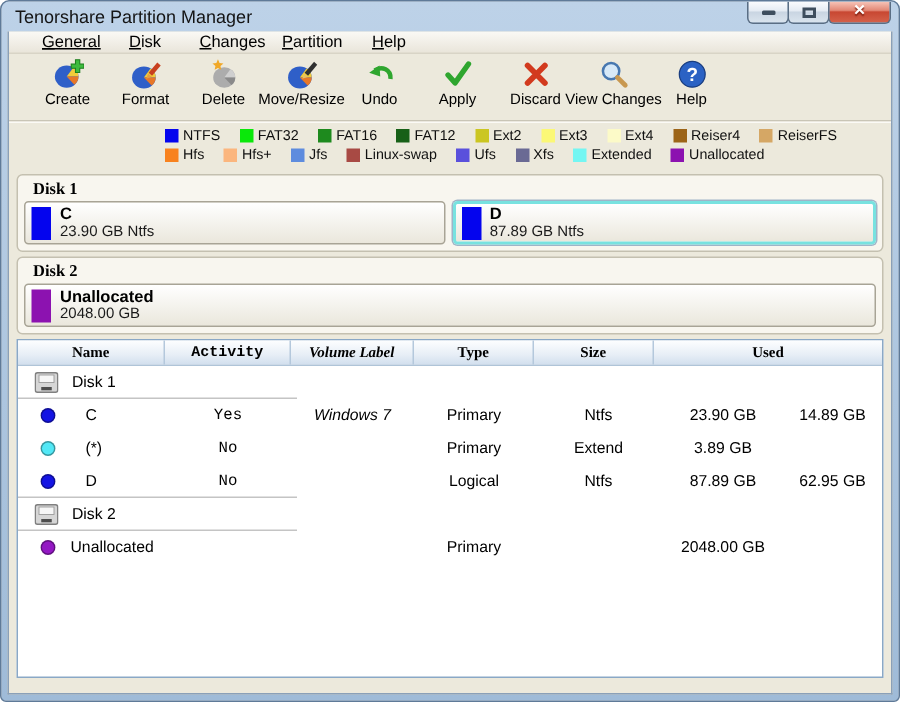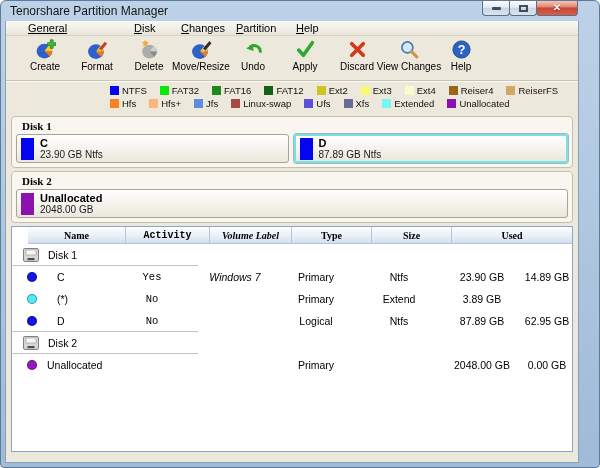--- a/index.html
+++ b/index.html
@@ -1,37 +1,37 @@
 <!DOCTYPE html>
 <html><head>
 <meta charset="utf-8">
 <style>
   html,body{margin:0;padding:0;background:#fff;font-family:"Liberation Sans",sans-serif;}
   *{box-sizing:border-box;}
   .window{width:600px;height:468px;background:linear-gradient(180deg,#BDD2E8,#9FBBD8);
-    border:1px solid #5F7A98;border-radius:6px 6px 4px 4px;padding:0 20px 4px 4px;position:relative;overflow:hidden;}
+    border:1px solid #5F7A98;border-radius:6px 6px 4px 4px;padding:0 4px 4px 4px;position:relative;overflow:hidden;}
   
   .titlebar{height:20px;position:relative;}
   .title-text{font-size:12px;color:#141414;line-height:21px;padding-left:5px;}
   .cap-btns{position:absolute;top:0;right:1px;display:flex;}
   .cap-btn{height:15px;border:1px solid #5A6E84;border-top:none;border-radius:0 0 4px 4px;
     display:flex;align-items:center;justify-content:center;margin-left:-1px;}
   .cap-btn.minb,.cap-btn.maxb{width:28px;background:linear-gradient(180deg,#FBFCFE 0%,#E4EBF3 45%,#C9D5E2 50%,#DAE4EE 100%);}
   .cap-btn.closeb{width:42px;background:linear-gradient(180deg,#F7C5B9 0%,#E28876 42%,#C84732 50%,#D4614A 100%);}
   .glyph-min{width:9px;height:3px;background:#3E4E5E;border-radius:1px;}
   .glyph-max{width:9px;height:7px;border:2px solid #3E4E5E;}
   .glyph-close{color:#fff;font-size:10px;font-weight:bold;line-height:10px;text-shadow:0 1px 1px #802010;}
   
   .client{background:#ECE9DC;height:442px;overflow:hidden;border:1px solid #8AA0B8;border-top:none;}
   
   .menubar{height:15px;background:linear-gradient(180deg,#FAF9F5,#E9E5DA);border-bottom:1px solid #D8D4C6;
     display:flex;font-size:11px;padding-left:20px;}
   .menu-item{display:flex;align-items:center;padding:0 2px;}
   .menu-item span{display:inline-block;}
-  .mi-general{width:58px;text-decoration:underline;} .mi-disk{width:47px;margin-left:48px;} .mi-changes{width:55px;} .mi-partition{width:60px;} .mi-help{width:40px;}
+  .mi-general{width:58px;text-decoration:underline;} .mi-disk{width:47px;} .mi-changes{width:55px;} .mi-partition{width:60px;} .mi-help{width:40px;}
   
   .toolbar{height:44px;display:flex;padding:3px 0 0 13px;}
   .tool-btn{width:52px;display:flex;flex-direction:column;align-items:center;justify-content:flex-start;gap:1px;cursor:default;}
   .tool-btn svg{width:21px;height:21px;}
   .tool-label{font-size:10px;color:#000;white-space:nowrap;}
   .divider{height:2px;border-top:1px solid #C9C5B6;border-bottom:1px solid #FBFAF6;}
   
   .legend{padding:2px 0 3px 104px;}
   .legend-row{display:flex;align-items:center;height:13px;}
   .legend-item{display:flex;align-items:center;margin-right:13px;}
@@ -43,21 +43,21 @@
   .part-row{display:flex;gap:5px;padding:0 1px;}
   .part-block{flex:1;height:29px;background:linear-gradient(180deg,#FFFFFF,#EAE7DC);
     border:1px solid #A8A496;border-radius:3px;display:flex;align-items:center;cursor:default;}
   .part-block.selected{border:2px solid #78E2E0;box-shadow:0 0 0 1px #9FB4C8;}
   .part-square{width:13px;height:22px;margin:0 6px 0 4px;flex:none;}
   .part-name{font-size:11px;font-weight:bold;line-height:12px;}
   .part-info{font-size:10px;line-height:11px;color:#1A1A1A;}
   
   .ptable{margin:3px 5px 0 5px;height:226px;background:#fff;border:1px solid #8AA8C6;display:flex;flex-direction:column;}
   .thead{display:flex;height:17px;background:linear-gradient(180deg,#FDFEFF,#E7EEF6 60%,#D2DFEE);
-    border-bottom:1px solid #AFC4D8;flex:none;margin-left:16px;}
+    border-bottom:1px solid #AFC4D8;flex:none;}
   .th{font-family:"Liberation Serif",serif;font-weight:bold;font-size:10px;display:flex;align-items:center;
     justify-content:center;border-right:1px solid #B4C8DC;height:100%;}
   .th:last-child{border-right:none;}
   .c-name{width:98px;} .c-act{width:84px;font-family:Liberation Mono, monospace;} .c-vol{width:82px;font-style:italic;} .c-type{width:80px;}
   .c-fs{width:86px;} .c-size{width:80px;} .c-used{flex:1;}
   .trow{display:flex;height:22px;align-items:center;position:relative;font-size:10.5px;}
   .trow.sep::after{content:"";position:absolute;left:0;bottom:0;width:186px;border-bottom:1px solid #C4C4C4;}
   .td{display:flex;align-items:center;justify-content:center;height:100%;}
   .td.name-cell{justify-content:flex-start;}
   .icon-slot{width:22px;margin-left:11px;display:flex;align-items:center;flex:none;}
@@ -385,18 +385,17 @@
           <span class="icon-slot">
               <span class="dot" style="background-color: rgb(148, 24, 196);"></span>
             </span>
           <span class="nm-flat">Unallocated</span>
         </div>
         <div class="td c-act"></div>
         <div class="td c-vol"></div>
         <div class="td c-type">Primary</div>
         <div class="td c-fs"></div>
         <div class="td c-size">2048.00 GB</div>
-        <div class="td c-used">0.00 GB</div>
       </div>
     </div>
 
   </div>
 </div>
 
 </body></html>

